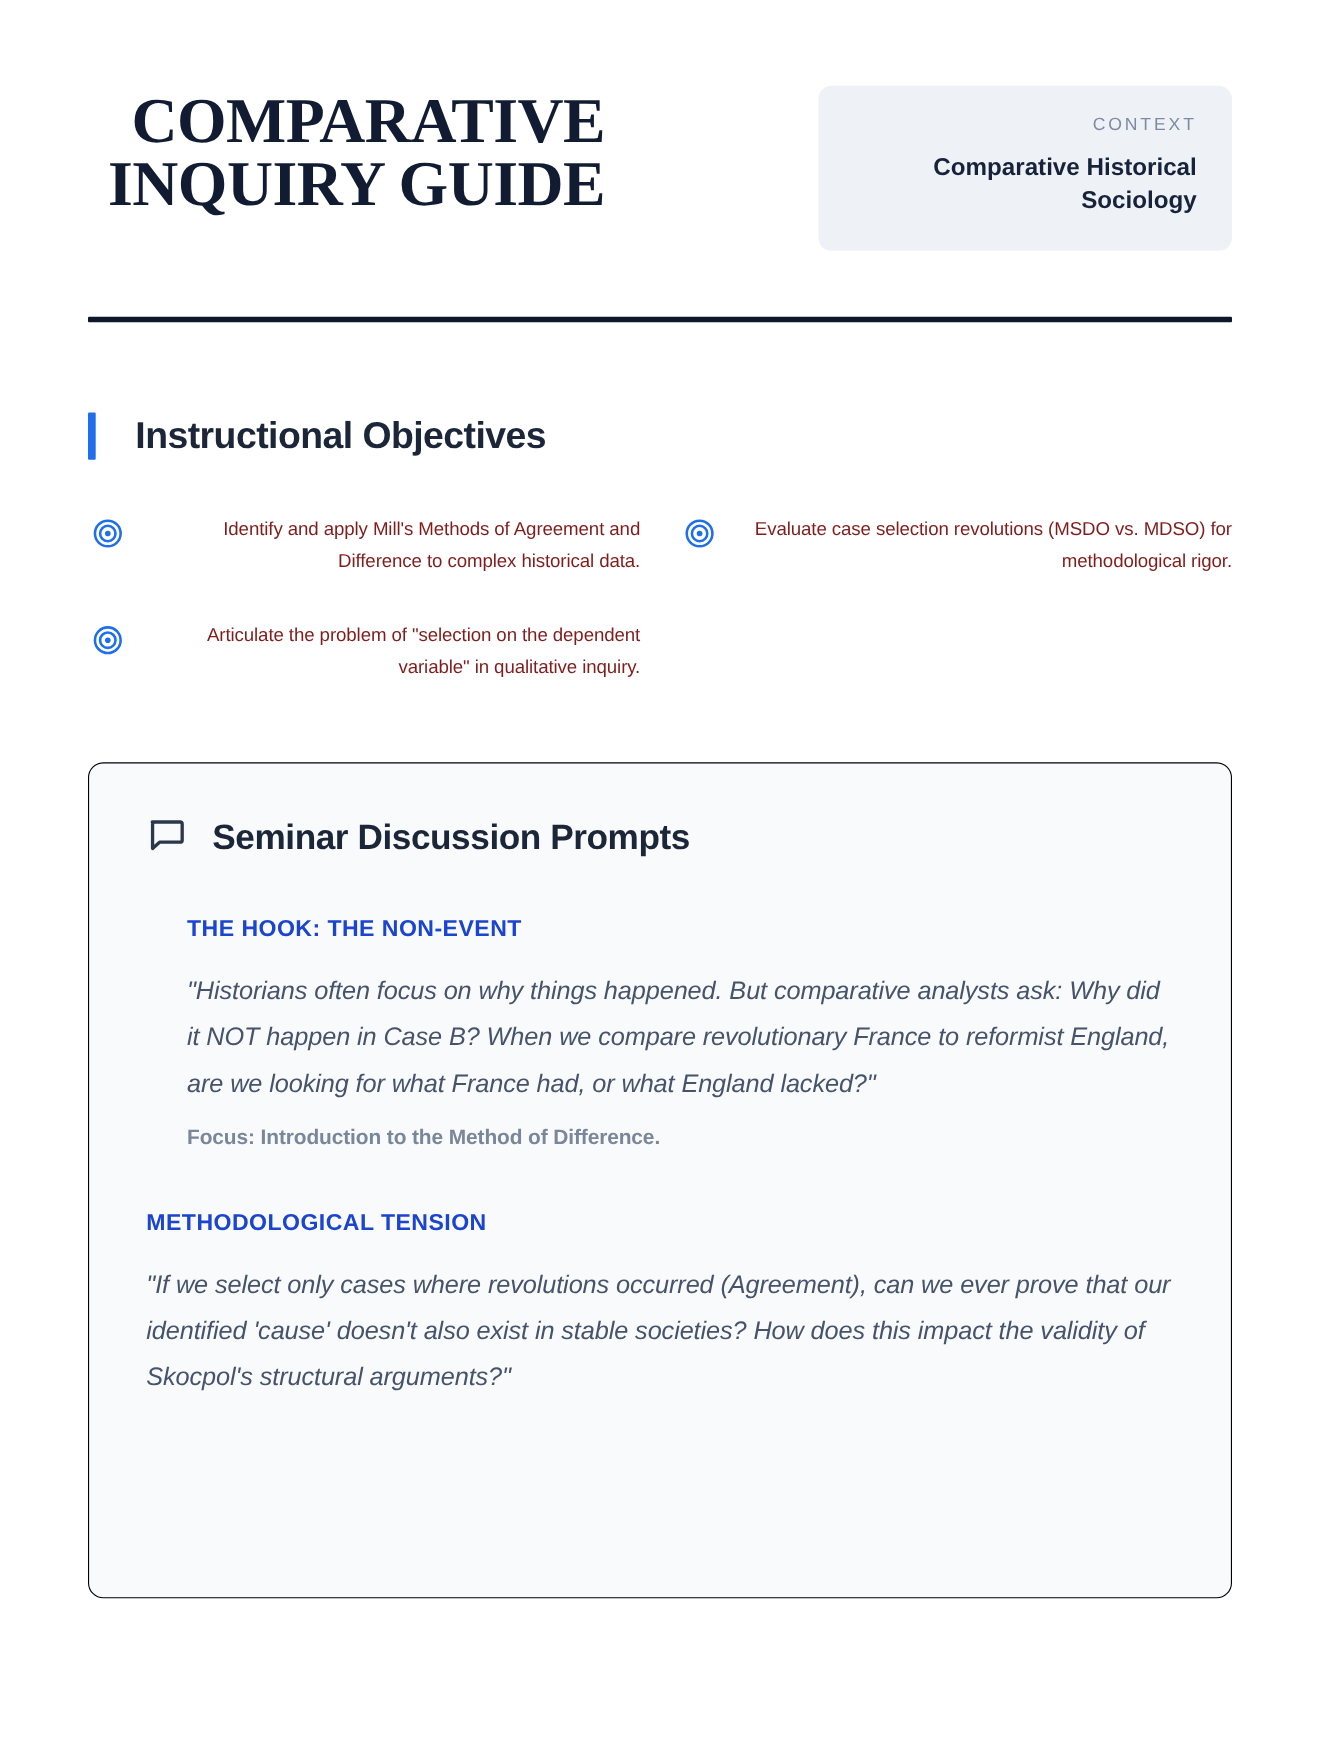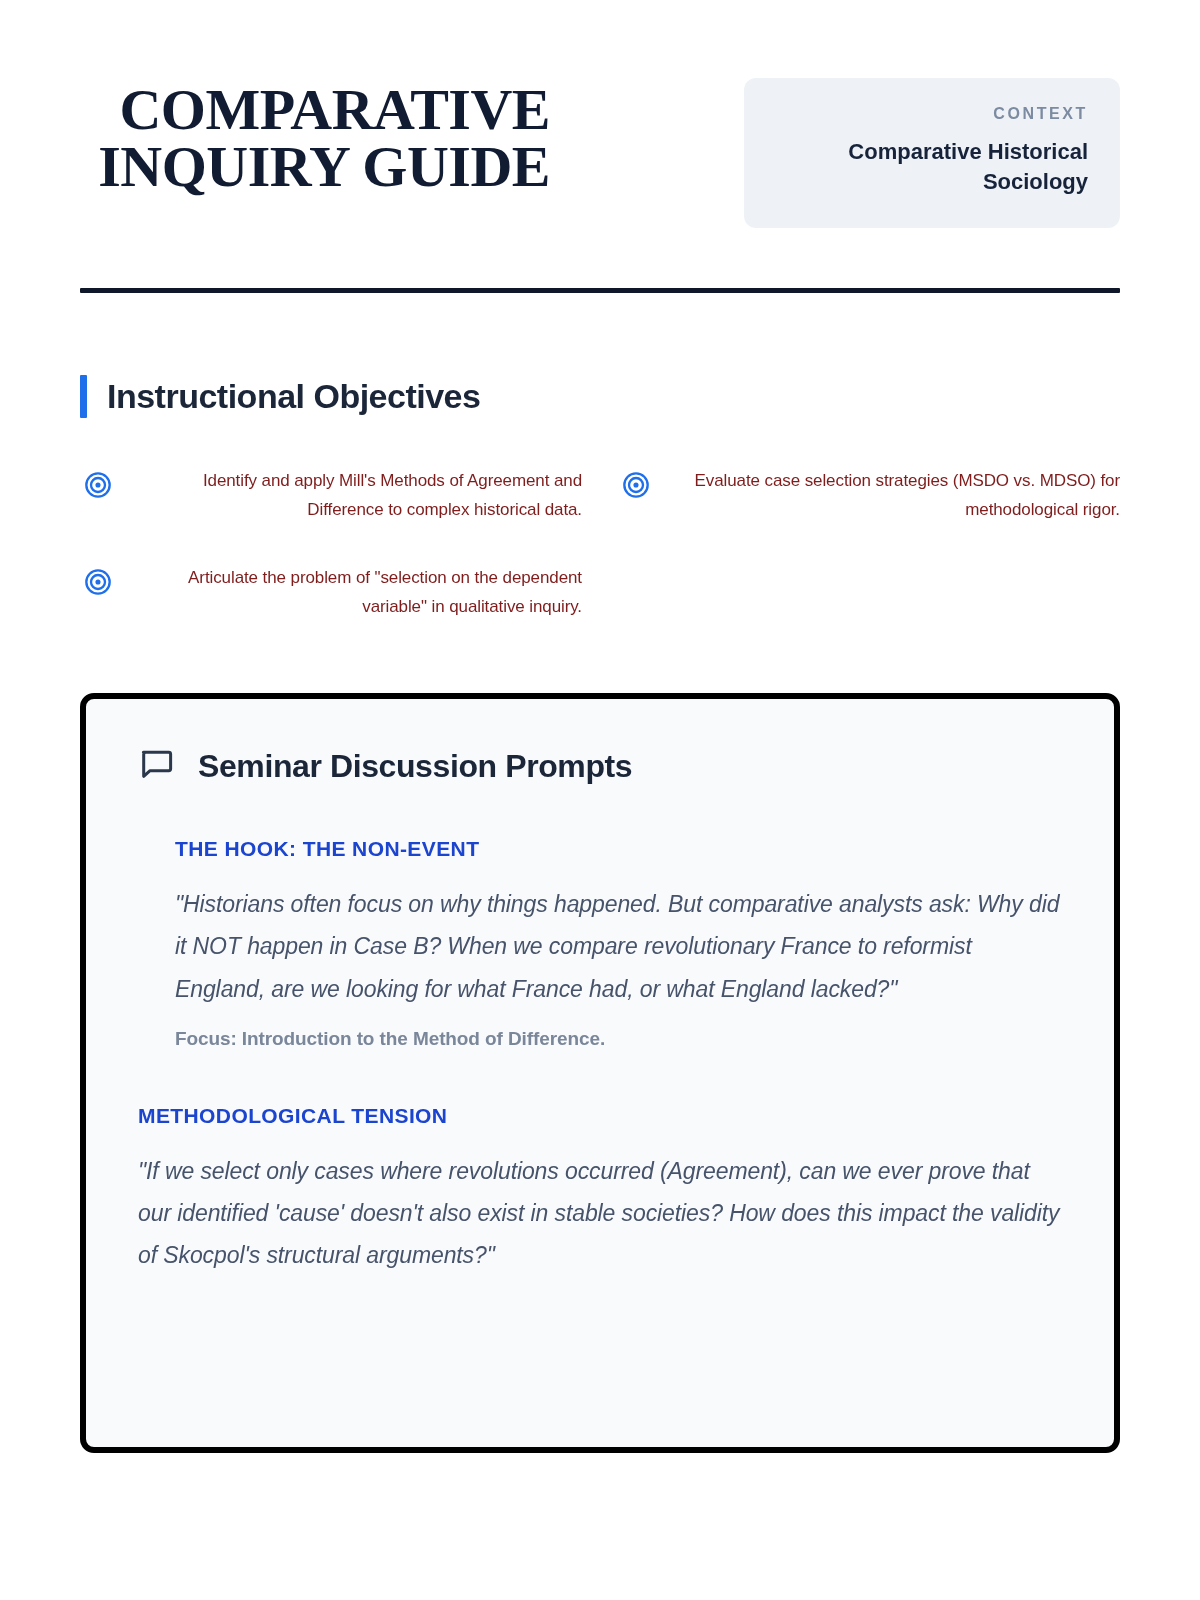--- a/index.html
+++ b/index.html
@@ -58,21 +58,21 @@
   .context-card {
     width: 376px;
     background: #eef2f7;
     border-radius: 12px;
     padding: 27px 32px 30px 32px;
     margin-top: -4px;
   }
 
   .context-label {
     font-size: 16px;
-    font-weight: 700;
+    font-weight: 400;
     letter-spacing: 2.6px;
     color: #7c8ba1;
     text-transform: uppercase;
   }
 
   .context-value {
     margin-top: 14px;
     font-size: 22px;
     font-weight: 700;
     line-height: 1.38;
@@ -84,21 +84,21 @@
     margin-top: 60px;
     height: 5px;
     background: #0f172a;
     border-radius: 1px;
   }
 
   
   .section-head {
     display: flex;
     align-items: center;
-    gap: 20px;
+    gap: 36px;
     margin-top: 82px;
   }
 
   .accent-bar {
     width: 7px;
     height: 43px;
     background: #1f6feb;
     border-radius: 1px;
     flex: 0 0 auto;
   }
@@ -136,21 +136,21 @@
     line-height: 1.73;
     color: #7f1d1d;
     letter-spacing: -0.1px;
     text-align: right;
   }
 
   
   .prompts-card {
     margin-top: 72px;
     background: #f8fafc;
-    border: 6px solid #000000;
+    border: 1px solid #000000;
     border-radius: 14px;
     padding: 46px 52px 54px 52px;
     min-height: 760px;
   }
 
   .prompts-head {
     display: flex;
     align-items: center;
     gap: 22px;
   }
@@ -227,21 +227,21 @@
     </div>
 
     <div class="objective">
       <span class="target-icon">
         <svg width="28" height="28" viewBox="0 0 24 24" fill="none">
           <circle cx="12" cy="12" r="10" stroke="#1f6feb" stroke-width="2"></circle>
           <circle cx="12" cy="12" r="6" stroke="#1f6feb" stroke-width="2"></circle>
           <circle cx="12" cy="12" r="2.2" fill="#1f6feb"></circle>
         </svg>
       </span>
-      <div class="objective-text">Evaluate case selection strategies (MSDO vs. MDSO) for methodological rigor.</div>
+      <div class="objective-text">Evaluate case selection revolutions (MSDO vs. MDSO) for methodological rigor.</div>
     </div>
 
 
     <div class="objective">
       <span class="target-icon">
         <svg width="28" height="28" viewBox="0 0 24 24" fill="none">
           <circle cx="12" cy="12" r="10" stroke="#1f6feb" stroke-width="2"></circle>
           <circle cx="12" cy="12" r="6" stroke="#1f6feb" stroke-width="2"></circle>
           <circle cx="12" cy="12" r="2.2" fill="#1f6feb"></circle>
         </svg>

